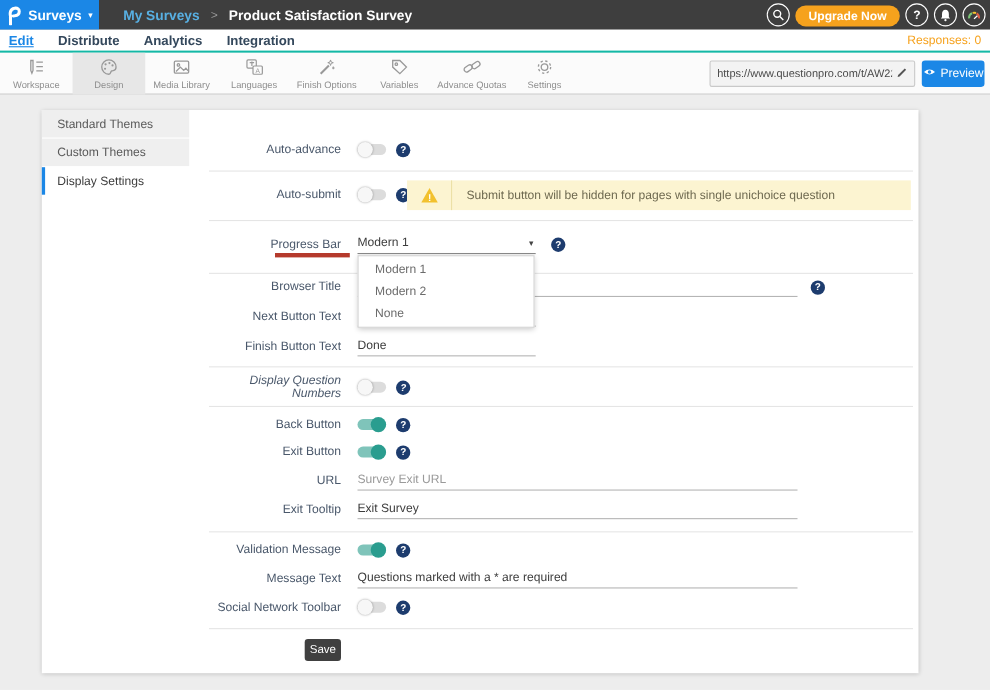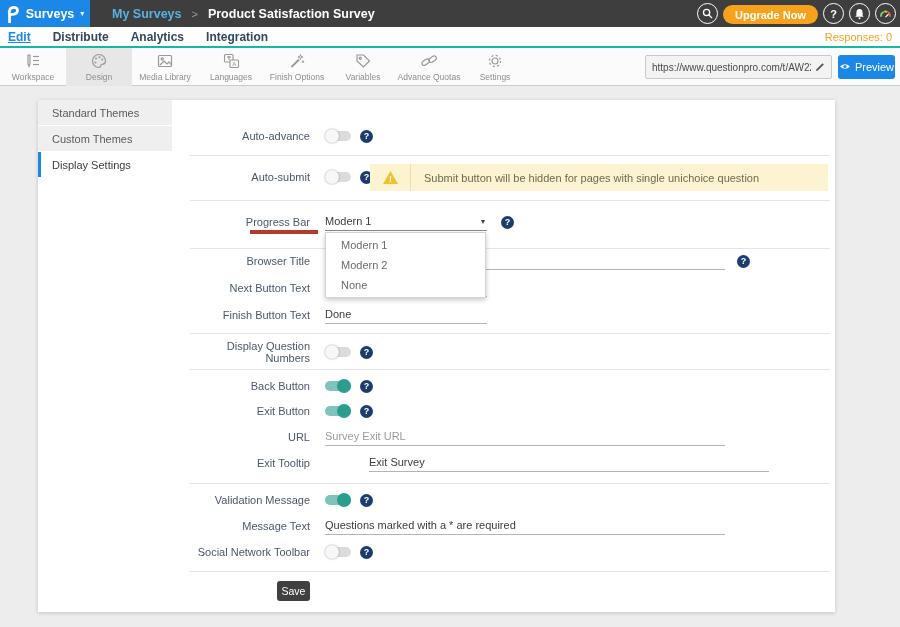--- a/index.html
+++ b/index.html
@@ -285,21 +285,21 @@
     <span class="lbl">Next Button Text</span>
     <input class="field short" value="Next" style="">
   </div>
 
   <div class="row" style="top:205px;">
     <span class="lbl">Finish Button Text</span>
     <input class="field short" value="Done" style="">
   </div>
   <div class="divider" style="top:233px;"></div>
 
-  <div class="row" style="top:242px;">
+  <div class="row" style="top:242px;font-style:italic;">
     <span class="lbl">Display Question Numbers</span>
     <span class="toggle">
         <span class="knob"></span>
       </span>
     <span class="help">?</span>
   </div>
   <div class="divider" style="top:269px;"></div>
 
   <div class="row" style="top:276px;">
     <span class="lbl">Back Button</span>
@@ -315,21 +315,21 @@
         <span class="knob"></span>
       </span>
     <span class="help">?</span>
   </div>
 
   <div class="row" style="top:327px;">
     <span class="lbl">URL</span>
     <input class="field long" placeholder="Survey Exit URL" style="">
   </div>
 
-  <div class="row" style="top:353px;gap:44px;">
+  <div class="row" style="top:353px;">
     <span class="lbl">Exit Tooltip</span>
     <input class="field long" value="Exit Survey" style="">
   </div>
   <div class="divider" style="top:383px;"></div>
 
   <div class="row" style="top:390px;">
     <span class="lbl">Validation Message</span>
     <span class="toggle on">
         <span class="knob"></span>
       </span>

